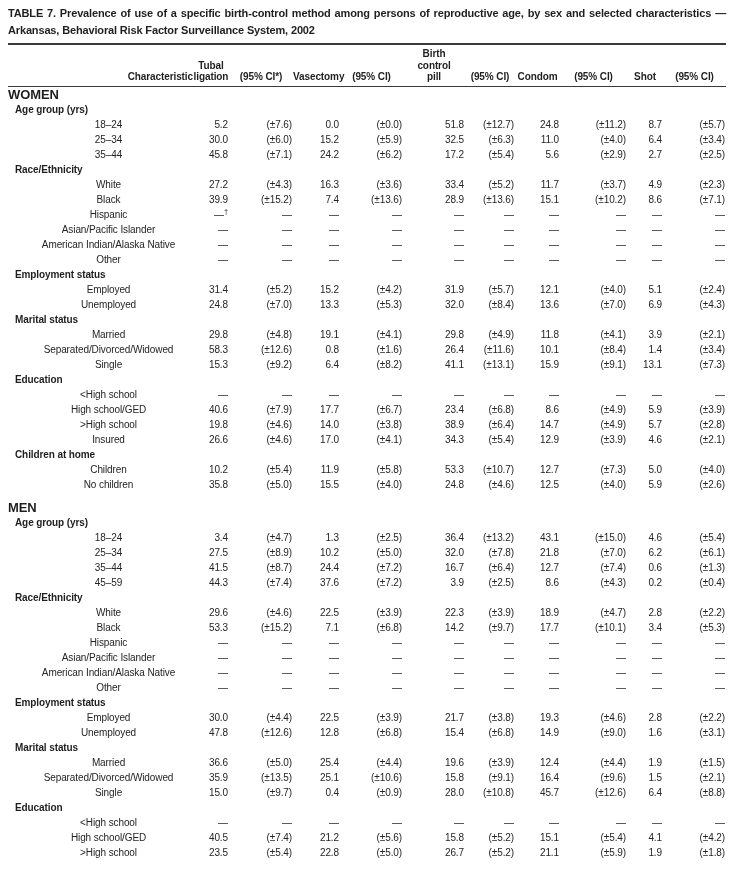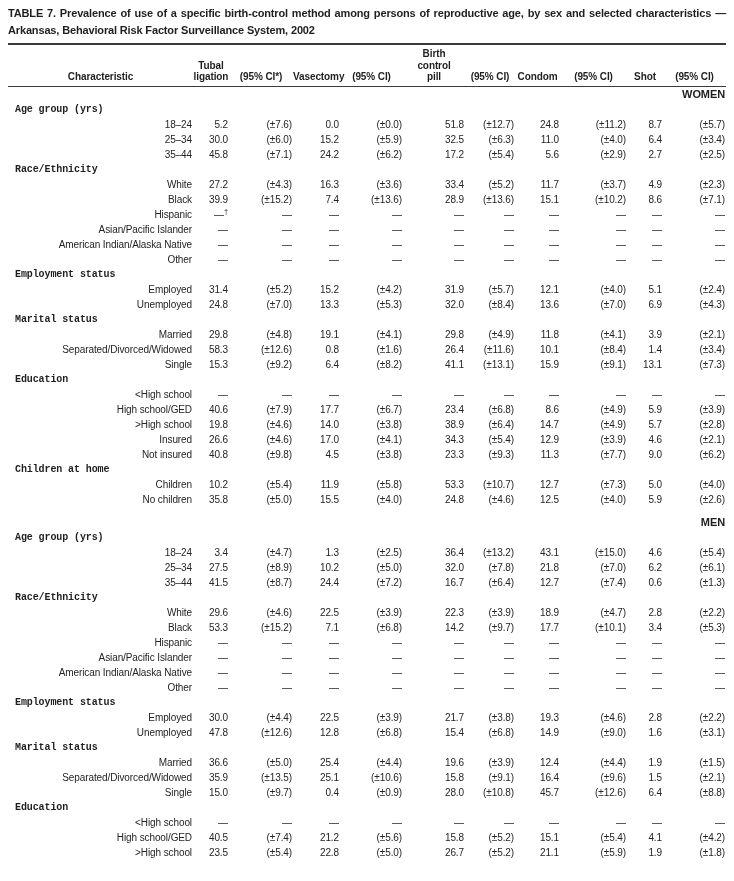--- a/index.html
+++ b/index.html
@@ -34,44 +34,42 @@
   thead th {
     font-weight: bold;
     vertical-align: bottom;
     padding: 3px 0 3px 0;
     border-bottom: 1.5px solid #3a3a3a;
     line-height: 11.5px;
     white-space: pre-line;
     color: #1f1f1f;
     margin-top: 43px;
   }
-  thead th.char-h { text-align: center; }
+  thead th.char-h { text-align: right; }
   thead th.num-h  { text-align: center; }
 
   tbody td {
     line-height: 13px;
     white-space: nowrap;
     overflow: visible;
   }
   td.num-cell { text-align: right; }
-  td.char-cell { text-align: right; padding-left: 17px; }
+  td.char-cell { text-align: center; padding-left: 17px; }
 
   tr.group-row td {
     font-weight: bold;
     padding-left: 0;
-    font-size: 11px;
+    font-size: 13px;
     color: #1f1f1f;
-    text-align: right;
   }
   tr.group-gap td { padding-top: 9px; }
   tr.section-row td {
     font-weight: bold;
     padding-left: 7px;
     color: #1f1f1f;
-    font-family: Liberation Mono, monospace;
   }
 
   tbody:after { content: ""; }
   sup {
     font-size: 7.5px;
     vertical-align: super;
     line-height: 0;
   }
 </style>
 </head>
@@ -359,33 +357,20 @@
           <td class="num-cell">(±4.6)</td>
           <td class="num-cell">17.0</td>
           <td class="num-cell">(±4.1)</td>
           <td class="num-cell">34.3</td>
           <td class="num-cell">(±5.4)</td>
           <td class="num-cell">12.9</td>
           <td class="num-cell">(±3.9)</td>
           <td class="num-cell">4.6</td>
           <td class="num-cell">(±2.1)</td>
         </tr>
-        <tr>
-          <td class="char-cell">Not insured</td>
-          <td class="num-cell">40.8</td>
-          <td class="num-cell">(±9.8)</td>
-          <td class="num-cell">4.5</td>
-          <td class="num-cell">(±3.8)</td>
-          <td class="num-cell">23.3</td>
-          <td class="num-cell">(±9.3)</td>
-          <td class="num-cell">11.3</td>
-          <td class="num-cell">(±7.7)</td>
-          <td class="num-cell">9.0</td>
-          <td class="num-cell">(±6.2)</td>
-        </tr>
         <tr class="section-row">
           <td colspan="11">Children at home</td>
         </tr>
         <tr>
           <td class="char-cell">Children</td>
           <td class="num-cell">10.2</td>
           <td class="num-cell">(±5.4)</td>
           <td class="num-cell">11.9</td>
           <td class="num-cell">(±5.8)</td>
           <td class="num-cell">53.3</td>
@@ -446,20 +431,33 @@
           <td class="num-cell">(±8.7)</td>
           <td class="num-cell">24.4</td>
           <td class="num-cell">(±7.2)</td>
           <td class="num-cell">16.7</td>
           <td class="num-cell">(±6.4)</td>
           <td class="num-cell">12.7</td>
           <td class="num-cell">(±7.4)</td>
           <td class="num-cell">0.6</td>
           <td class="num-cell">(±1.3)</td>
         </tr>
+        <tr>
+          <td class="char-cell">45–59</td>
+          <td class="num-cell">44.3</td>
+          <td class="num-cell">(±7.4)</td>
+          <td class="num-cell">37.6</td>
+          <td class="num-cell">(±7.2)</td>
+          <td class="num-cell">3.9</td>
+          <td class="num-cell">(±2.5)</td>
+          <td class="num-cell">8.6</td>
+          <td class="num-cell">(±4.3)</td>
+          <td class="num-cell">0.2</td>
+          <td class="num-cell">(±0.4)</td>
+        </tr>
         <tr class="section-row">
           <td colspan="11">Race/Ethnicity</td>
         </tr>
         <tr>
           <td class="char-cell">White</td>
           <td class="num-cell">29.6</td>
           <td class="num-cell">(±4.6)</td>
           <td class="num-cell">22.5</td>
           <td class="num-cell">(±3.9)</td>
           <td class="num-cell">22.3</td>

